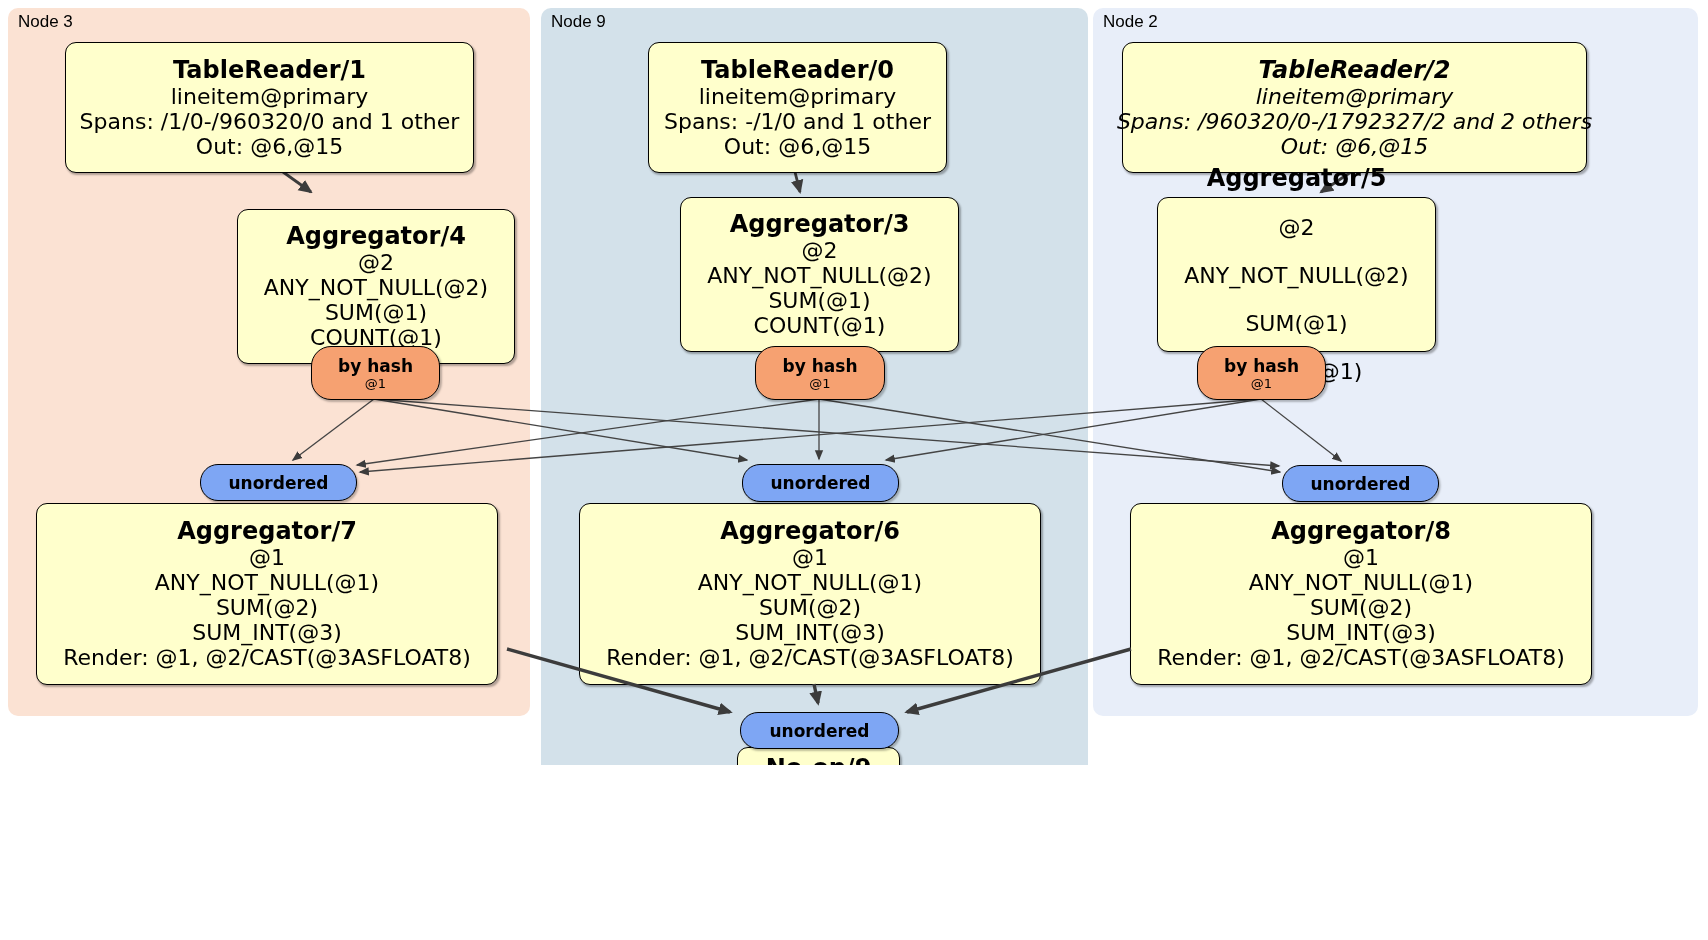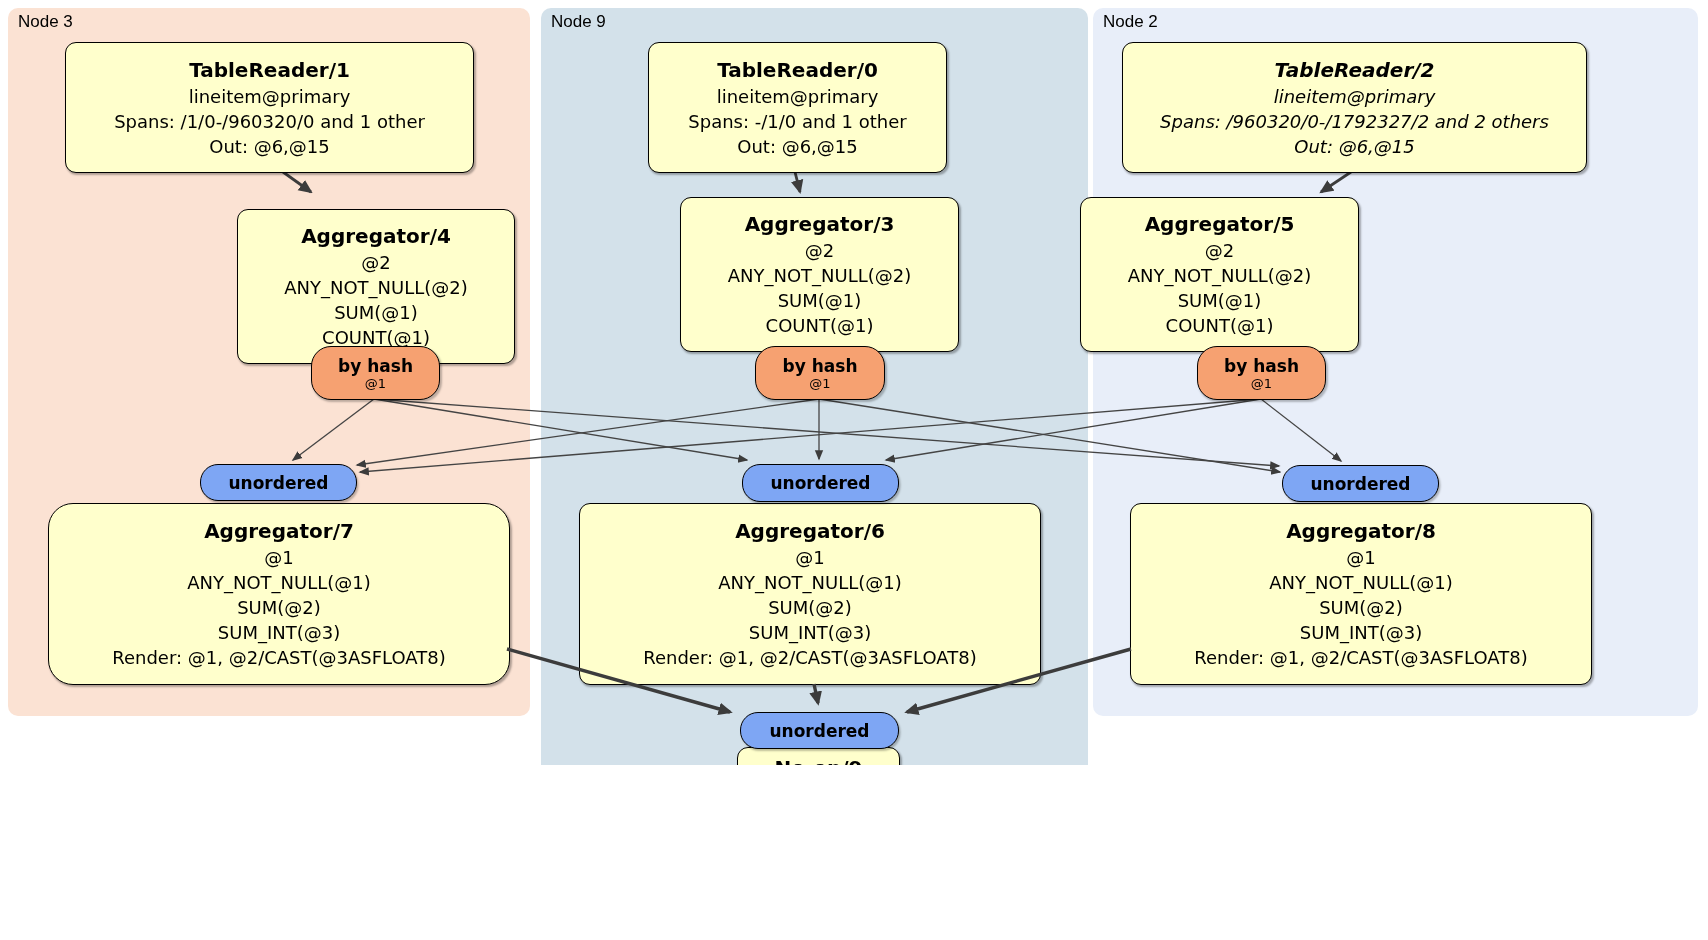--- a/index.html
+++ b/index.html
@@ -10,22 +10,22 @@
                 font-size:17px;color:#000;}
   .bg-node3{background:#fbe2d3;}
   .bg-node1{background:#d3e1ea;}
   .bg-node2{background:#e8eef9;}
   svg.edges{position:absolute;left:0;top:0;width:1708px;height:940px;pointer-events:none;}
   .under{z-index:2;}
   .over{z-index:6;}
   .proc{position:absolute;z-index:4;background:#ffffcc;border:1.5px solid #000;border-radius:11px;
         box-shadow:1.5px 2px 2px rgba(0,0,0,0.3);display:flex;flex-direction:column;
         align-items:center;justify-content:center;text-align:center;}
-  .proc-title{font-weight:bold;font-size:20px;line-height:27px;white-space:nowrap;}
-  .proc-line{font-size:18px;line-height:25px;white-space:nowrap;}
+  .proc-title{font-weight:bold;font-size:24px;line-height:27px;white-space:nowrap;}
+  .proc-line{font-size:22px;line-height:25px;white-space:nowrap;}
   .router{position:absolute;z-index:5;background:#f6a171;border:1.7px solid #000;border-radius:20px;
           display:flex;flex-direction:column;align-items:center;justify-content:center;
           box-shadow:1.5px 2px 2px rgba(0,0,0,0.25);}
   .router-label{font-weight:bold;font-size:17px;line-height:20px;}
   .router-detail{font-size:13px;line-height:15px;}
   .sync{position:absolute;z-index:5;background:#7ea6f4;border:1.7px solid #000;border-radius:18px;
         display:flex;align-items:center;justify-content:center;font-weight:bold;font-size:17px;
         box-shadow:1.5px 2px 2px rgba(0,0,0,0.25);}
 </style>
 </head>
@@ -94,21 +94,21 @@
     <div class="proc-line">SUM(@1)</div>
     <div class="proc-line">COUNT(@1)</div>
   </div>
   <div class="proc" style="left:680px;top:197px;width:277px;height:153px;">
     <div class="proc-title">Aggregator/3</div>
     <div class="proc-line">@2</div>
     <div class="proc-line">ANY_NOT_NULL(@2)</div>
     <div class="proc-line">SUM(@1)</div>
     <div class="proc-line">COUNT(@1)</div>
   </div>
-  <div class="proc" style="left:1080px;top:197px;width:277px;height:153px;">
+  <div class="proc" style="left:1157px;top:197px;width:277px;height:153px;gap:23px;">
     <div class="proc-title">Aggregator/5</div>
     <div class="proc-line">@2</div>
     <div class="proc-line">ANY_NOT_NULL(@2)</div>
     <div class="proc-line">SUM(@1)</div>
     <div class="proc-line">COUNT(@1)</div>
   </div>
 
   <div class="router" style="left:311px;top:346px;width:127px;height:52px;">
     <div class="router-label">by hash</div>
     <div class="router-detail">@1</div>
@@ -119,21 +119,21 @@
   </div>
   <div class="router" style="left:1197px;top:346px;width:127px;height:52px;">
     <div class="router-label">by hash</div>
     <div class="router-detail">@1</div>
   </div>
 
   <div class="sync" style="left:200px;top:464px;width:155px;height:35px;">unordered</div>
   <div class="sync" style="left:742px;top:464px;width:155px;height:36px;">unordered</div>
   <div class="sync" style="left:1282px;top:465px;width:155px;height:35px;">unordered</div>
 
-  <div class="proc" style="left:48px;top:503px;width:460px;height:180px;border-radius:25px;">
+  <div class="proc" style="left:36px;top:503px;width:460px;height:180px;">
     <div class="proc-title">Aggregator/7</div>
     <div class="proc-line">@1</div>
     <div class="proc-line">ANY_NOT_NULL(@1)</div>
     <div class="proc-line">SUM(@2)</div>
     <div class="proc-line">SUM_INT(@3)</div>
     <div class="proc-line">Render: @1, @2/CAST(@3ASFLOAT8)</div>
   </div>
   <div class="proc" style="left:579px;top:503px;width:460px;height:180px;">
     <div class="proc-title">Aggregator/6</div>
     <div class="proc-line">@1</div>

